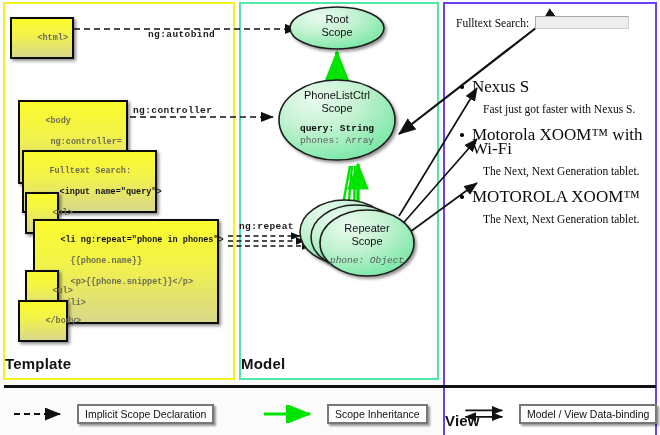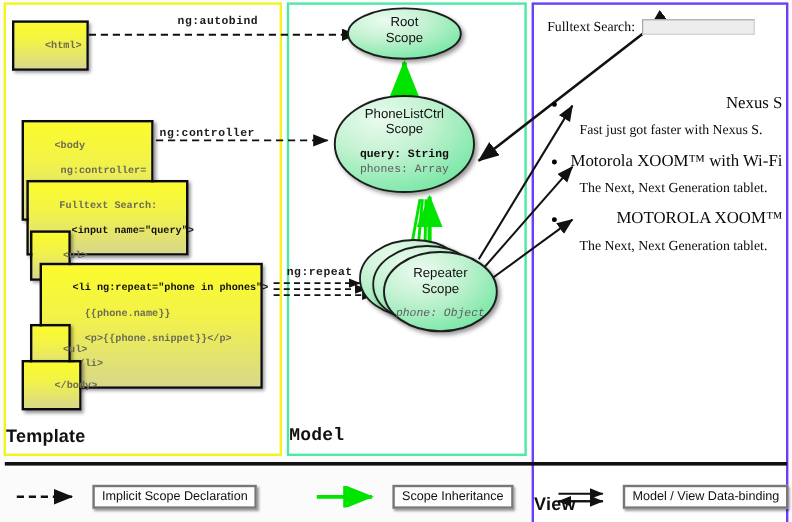--- a/index.html
+++ b/index.html
@@ -28,21 +28,21 @@
     background: #fdfdfd;
   }
 
   
   .col {
     position: absolute;
     top: 0;
     background: #ffffff;
   }
   .col-template { left: 0;   width: 232px; height: 378px; border: 2px solid #f3f31e; }
-  .col-model    { left: 236px; width: 200px; height: 378px; border: 2px solid #4fe8a6; font-family: Liberation Mono, monospace; }
+  .col-model    { left: 236px; width: 200px; height: 378px; border: 2px solid #4fe8a6; }
   .col-view     { left: 440px; width: 214px; height: 435px; border: 2px solid #6a3ff5; }
 
   .col-label {
     position: absolute;
     bottom: 6px;
     left: 0; right: 0;
     text-align: left;
     font-size: 15px;
     font-weight: 700;
     color: #111;
@@ -117,21 +117,21 @@
     border: 1px solid #a8a8a8;
     border-right-color: #cfcfcf;
     border-bottom-color: #cfcfcf;
   }
   .view-list { position: absolute; left: 26px; top: 72px; width: 180px; }
   .view-li { position: relative; margin-bottom: 2px; }
   .view-bullet {
     position: absolute; left: -12px; top: 5px;
     width: 3.5px; height: 3.5px; border-radius: 50%; background: #000;
   }
-  .view-name { font-size: 14px; line-height: 14px; text-align: right; }
+  .view-name { font-size: 17px; line-height: 14px; }
   .view-snippet { font-size: 11.5px; line-height: 14px; margin: 8px 0 12px 11px; }
   .bold-name { font-weight: 400; }
 
   
   .divider {
     position: absolute;
     left: 4px; top: 385px;
     width: 652px; height: 3px;
     background: #111;
   }
@@ -273,21 +273,21 @@
 
   <div class="codebox" style="left:25px; top:270px; width:34px;">
     <span>&lt;ul&gt;</span>
   </div>
 
   <div class="codebox" style="left:18px; top:300px; width:50px;">
     <span>&lt;/body&gt;</span>
   </div>
 
 
-  <div class="edge-label" style="left:148px; top:12px;font-family:Liberation Mono, monospace;">ng:autobind</div>
+  <div class="edge-label" style="left:148px; top:29px;font-family:Liberation Mono, monospace;">ng:autobind</div>
 
   <div class="edge-label" style="left:133px; top:105px;">ng:controller</div>
 
   <div class="edge-label" style="left:239px; top:221px;">ng:repeat</div>
 
   <div class="ellipse-text" style="left:290px; top:13px; width:94px;">
     <div class="ell-title">Root</div>
     <div class="ell-title">Scope</div>
   </div>
 
@@ -357,21 +357,21 @@
         <defs>
           <marker id="lg-a2" markerWidth="9" markerHeight="9" refX="7.5" refY="3.2" orient="auto">
             <path d="M0,0 L8,3.2 L0,6.4 z" fill="#00e400"></path>
           </marker>
         </defs>
         <line x1="2" y1="9" x2="48" y2="9" stroke="#00e400" stroke-width="3.2" marker-end="url(#lg-a2)"></line>
       </svg>
       <span class="legend-box">Scope Inheritance</span>
     </div>
 
-    <div class="legend-item" style="left:462px; top:6px;align-items:flex-end;">
+    <div class="legend-item" style="left:462px; top:6px;">
       <svg class="legend-glyph" style="width:50px;" viewBox="0 0 50 20">
         <defs>
           <marker id="lg-a3" markerWidth="8" markerHeight="8" refX="6.6" refY="2.8" orient="auto">
             <path d="M0,0 L7,2.8 L0,5.6 z" fill="#111"></path>
           </marker>
           <marker id="lg-a4" markerWidth="8" markerHeight="8" refX="6.6" refY="2.8" orient="auto">
             <path d="M0,0 L7,2.8 L0,5.6 z" fill="#111"></path>
           </marker>
         </defs>
         <line x1="1" y1="6" x2="42" y2="6" stroke="#111" stroke-width="1.8" marker-end="url(#lg-a3)"></line>

